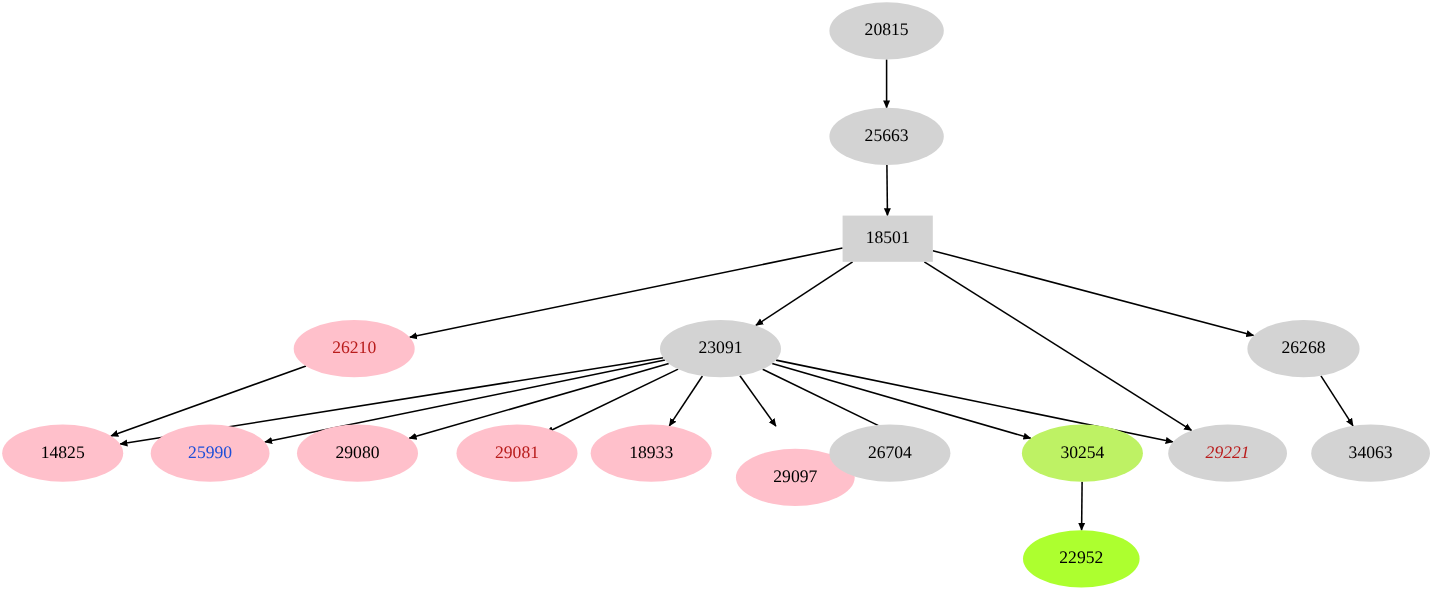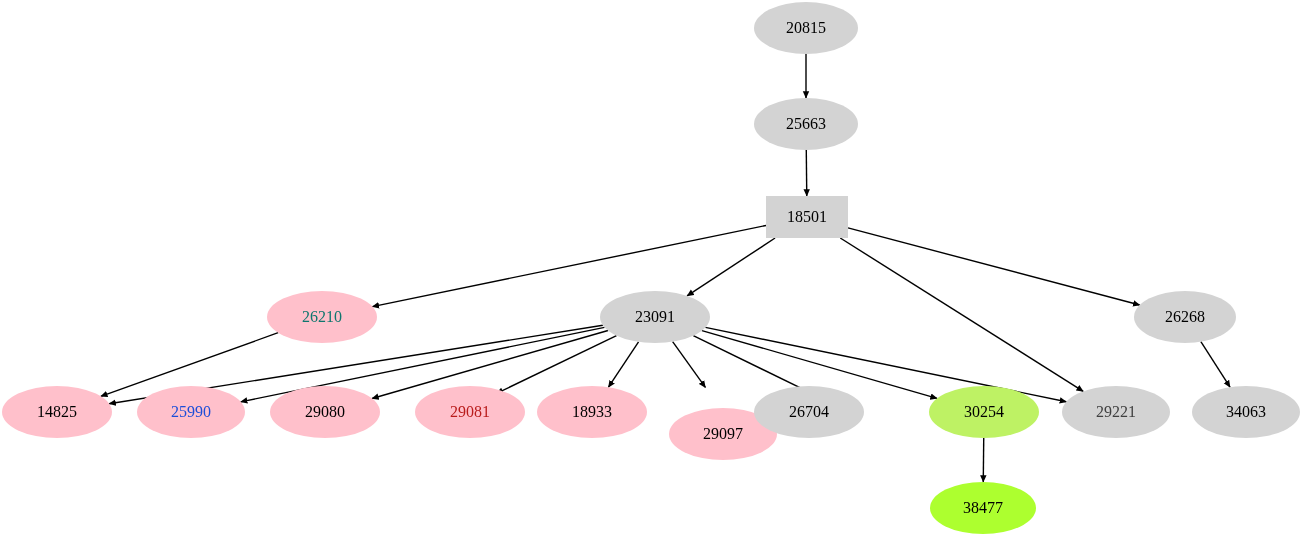--- a/index.html
+++ b/index.html
@@ -81,21 +81,21 @@
   <div id="node-layer">
       <div class="graph-node shape-ellipse" style="left: 754px; top: 2px; width: 104px; height: 52px; background: rgb(211, 211, 211); color: rgb(0, 0, 0);">
         <span class="node-label">20815</span>
       </div>
       <div class="graph-node shape-ellipse" style="left: 754px; top: 98px; width: 104px; height: 52px; background: rgb(211, 211, 211); color: rgb(0, 0, 0);">
         <span class="node-label">25663</span>
       </div>
       <div class="graph-node shape-box" style="left: 766px; top: 196px; width: 82px; height: 42px; background: rgb(211, 211, 211); color: rgb(0, 0, 0);">
         <span class="node-label">18501</span>
       </div>
-      <div class="graph-node shape-ellipse" style="left: 267px; top: 291px; width: 110px; height: 52px; background: rgb(255, 192, 203); color: #0f766e; text-align: center;">
+      <div class="graph-node shape-ellipse" style="left: 267px; top: 291px; width: 110px; height: 52px; background: rgb(255, 192, 203); color: #b91c1c; text-align: center;">
         <span class="node-label">26210</span>
       </div>
       <div class="graph-node shape-ellipse" style="left: 600px; top: 291px; width: 110px; height: 52px; background: rgb(211, 211, 211); color: rgb(0, 0, 0);">
         <span class="node-label">23091</span>
       </div>
       <div class="graph-node shape-ellipse" style="left: 1134px; top: 291px; width: 102px; height: 52px; background: rgb(211, 211, 211); color: #000000;">
         <span class="node-label">26268</span>
       </div>
       <div class="graph-node shape-ellipse" style="left: 2px; top: 386px; width: 110px; height: 52px; background: rgb(255, 192, 203); color: rgb(0, 0, 0);">
         <span class="node-label">14825</span>
@@ -114,23 +114,23 @@
       </div>
       <div class="graph-node shape-ellipse" style="left: 669px; top: 408px; width: 108px; height: 52px; background: rgb(255, 192, 203); color: rgb(0, 0, 0);">
         <span class="node-label">29097</span>
       </div>
       <div class="graph-node shape-ellipse" style="left: 754px; top: 386px; width: 110px; height: 52px; background: rgb(211, 211, 211); color: rgb(0, 0, 0);">
         <span class="node-label">26704</span>
       </div>
       <div class="graph-node shape-ellipse" style="left: 929px; top: 386px; width: 110px; height: 52px; background: #bef264; color: rgb(0, 0, 0);">
         <span class="node-label">30254</span>
       </div>
-      <div class="graph-node shape-ellipse" style="left: 1062px; top: 386px; width: 108px; height: 52px; background: rgb(211, 211, 211); color: #404040;">
+      <div class="graph-node shape-ellipse" style="left: 1062px; top: 386px; width: 108px; height: 52px; background: rgb(211, 211, 211); color: #b91c1c; font-style: italic;">
         <span class="node-label">29221</span>
       </div>
       <div class="graph-node shape-ellipse" style="left: 1192px; top: 386px; width: 108px; height: 52px; background: rgb(211, 211, 211); color: rgb(0, 0, 0);">
         <span class="node-label">34063</span>
       </div>
       <div class="graph-node shape-ellipse" style="left: 930px; top: 482px; width: 106px; height: 52px; background: rgb(173, 255, 47); color: rgb(0, 0, 0);">
-        <span class="node-label">38477</span>
+        <span class="node-label">22952</span>
       </div>
     </div>
 </div>
 
 </body></html>

